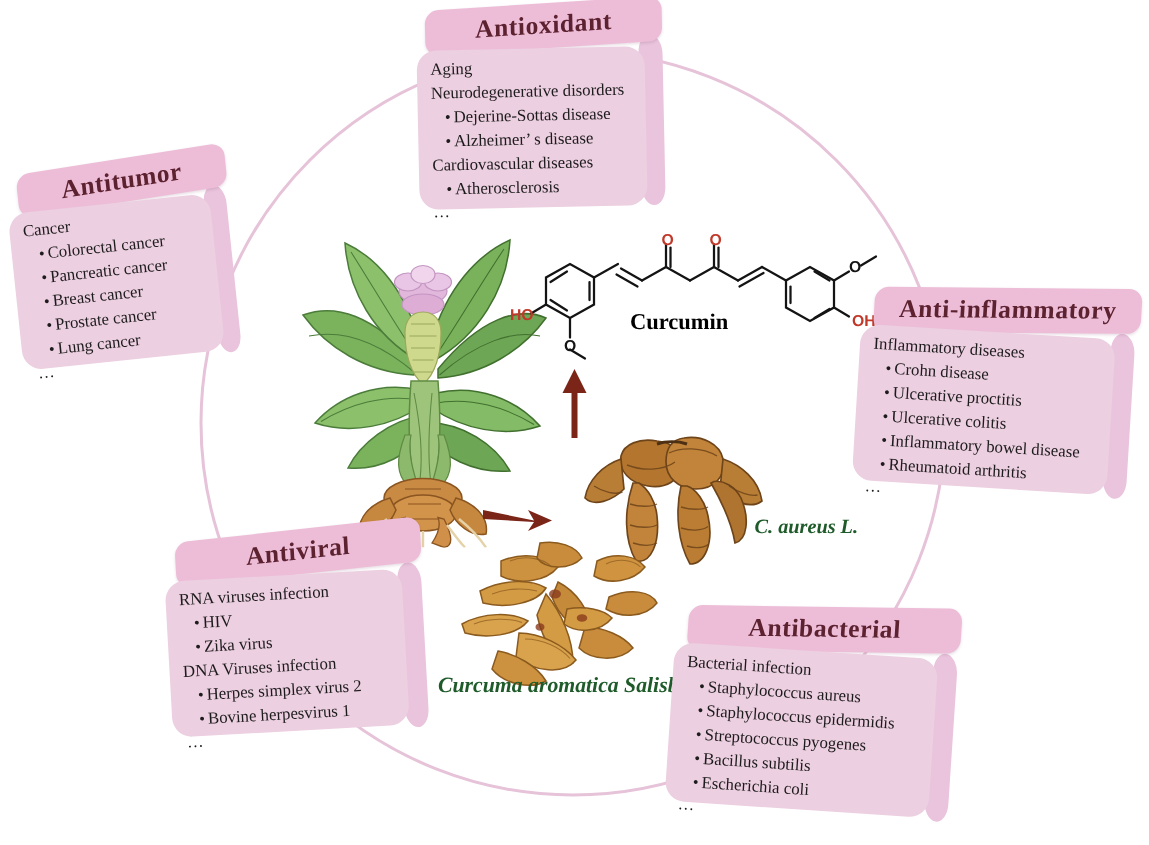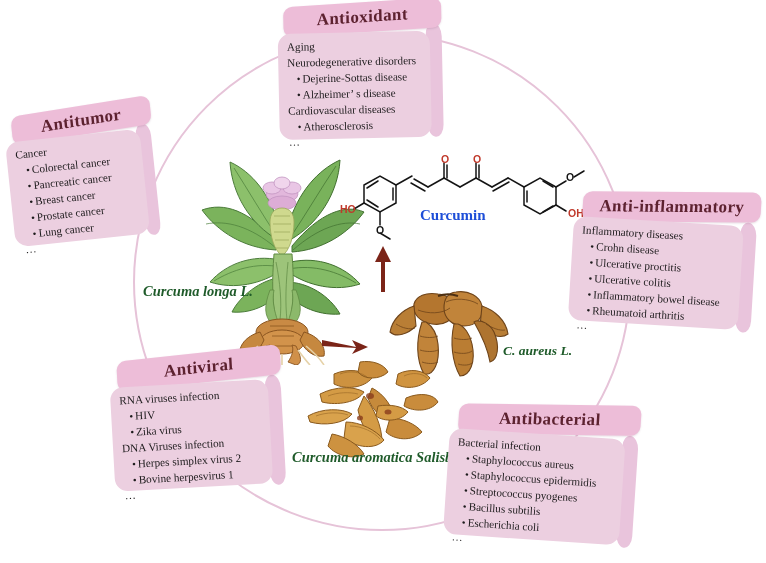--- a/index.html
+++ b/index.html
@@ -103,21 +103,21 @@
   #species-clonga    { left: 503px; top: 343px; font-size: 13.5px; }
 
   
   #curcumin-label {
     position: absolute;
     left: 420px;
     top: 207px;
     font-family: "Liberation Serif", serif;
     font-size: 15px;
     font-weight: 700;
-    color: #1d4ed8;
+    color: #000000;
     white-space: nowrap;
   }
 
   svg { display: block; }
   .art { position: absolute; }
 </style>
 </head>
 <body>
 
 <div id="figure">
@@ -291,21 +291,20 @@
       <path d="M11 0 L19 16 L13 16 L13 46 L9 46 L9 16 L3 16 Z" fill="#7b2418"></path>
     </svg>
   </div>
 
   <div class="art" style="left:322px; top:336px; width:48px; height:22px;">
     <svg width="48" height="22" viewBox="0 0 48 22">
       <path d="M0 4 L34 11 L30 4 L46 11 L30 18 L34 12 L0 10 Z" fill="#7b2418"></path>
     </svg>
   </div>
 
-  <div class="species" id="species-longa">Curcuma longa L.</div>
   <div class="species" id="species-clonga">C. aureus L.</div>
   <div class="species" id="species-aromatica">Curcuma aromatica Salisb.</div>
 
   <div class="box" id="box-antioxidant">
     <div class="box-side" style="left:148px; top:22px; width:16px; height:114px; transform: skewY(6deg);"></div>
     <div class="box-header" style="left:6px; top:0; width:158px; height:30px; transform: skewY(-2.5deg);">
       <div class="box-header-label" style="top:5px;">Antioxidant</div>
     </div>
     <div class="box-body" style="left:0; top:30px; width:152px; height:106px;">
       <ul class="box-list">

